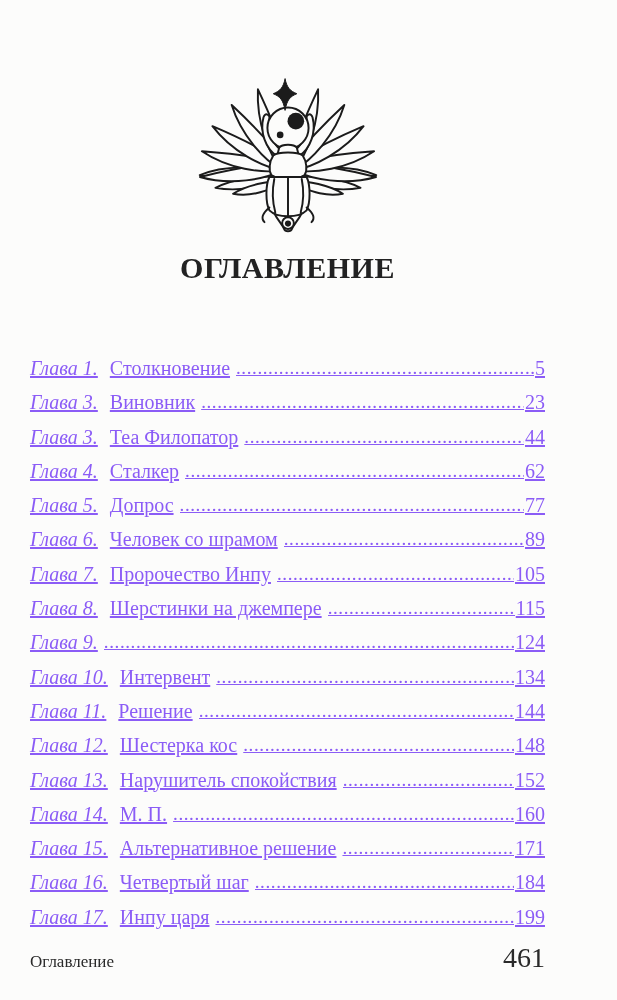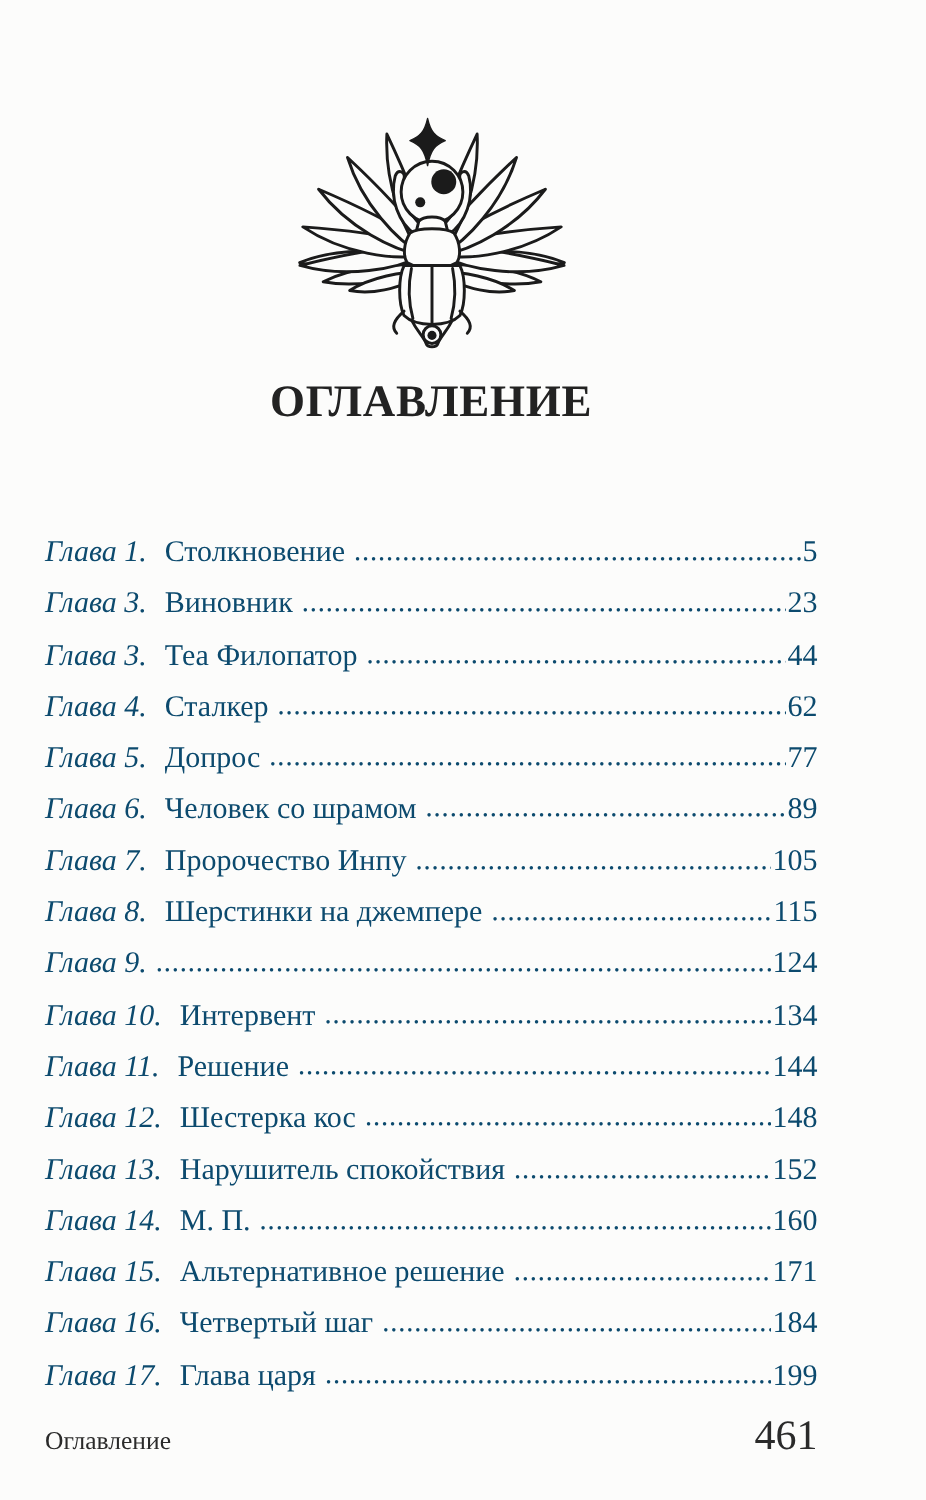--- a/index.html
+++ b/index.html
@@ -29,21 +29,22 @@
     color: #222;
   }
   .toc { margin-top: 66px; }
   .toc-row {
     display: flex;
     align-items: center;
     font-size: 20px;
     line-height: 34.3px;
     height: 34.3px;
     white-space: nowrap;
-    color: #0c4a6e;
+    color: #8b5cf6;
+    text-decoration: underline;
   }
   .toc-chapter { font-style: italic; }
   .toc-title { margin-left: 12px; }
   .toc-dots {
     flex: 1 1 auto;
     overflow: hidden;
     margin-left: 6px;
     margin-right: 1px;
     letter-spacing: 0.6px;
     font-size: 19px;
@@ -229,21 +230,21 @@
 
   <div class="toc-row">
     <span class="toc-chapter">Глава 16.</span>
     <span class="toc-title">Четвертый шаг</span>
     <span class="toc-dots">..........................................................................................</span>
     <span class="toc-page">184</span>
   </div>
 
   <div class="toc-row">
     <span class="toc-chapter">Глава 17.</span>
-    <span class="toc-title">Глава царя</span>
+    <span class="toc-title">Инпу царя</span>
     <span class="toc-dots">..........................................................................................</span>
     <span class="toc-page">199</span>
   </div>
 </div>
   </div>
 
   <div class="footer">
     <span class="footer-label">Оглавление</span>
     <span class="footer-page">461</span>
   </div>

